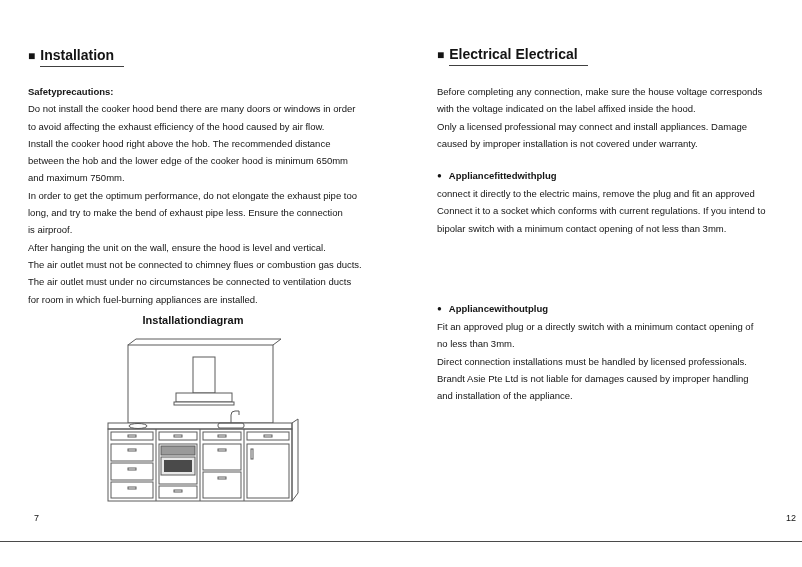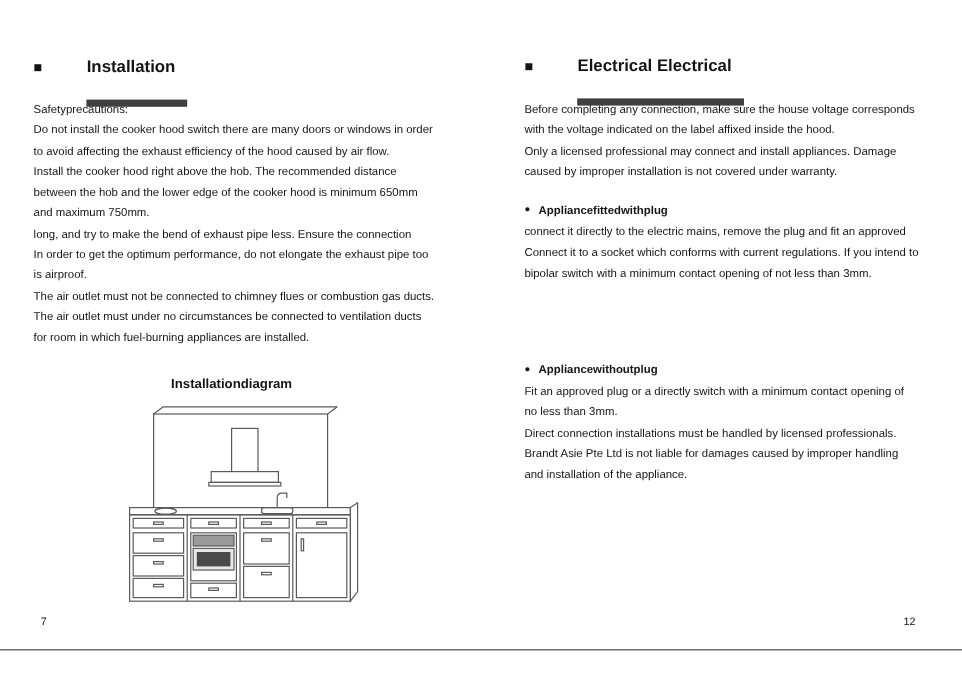--- a/index.html
+++ b/index.html
@@ -8,29 +8,29 @@
     position:relative;
     background:#ffffff;
     font-family:"Liberation Sans", sans-serif;
     color:#141414;
     overflow:hidden;
   }
   .abs { position:absolute; }
 
   .heading { font-size:14px; font-weight:bold; white-space:nowrap; }
   .heading .sq { font-size:12px; margin-right:5px; }
-  .heading .htext { border-bottom:6px solid #404040; padding-right:10px; padding-bottom:20px;margin-left:32px; }
+  .heading .htext { border-bottom:1px solid #404040; padding-right:10px; padding-bottom:3px; }
 
   .textblock .line {
     font-size:9.5px;
     line-height:17.3px;
     height:17.3px;
     white-space:nowrap;
   }
-  .bold { font-weight:normal; }
+  .bold { font-weight:bold; }
 
   .bullet-row { font-size:9.5px; font-weight:bold; line-height:18px; height:18px; white-space:nowrap; }
   .bullet-row .dot { font-size:8px; margin-right:7px; position:relative; top:-1px; }
 
   .diagram-title { font-size:11px; font-weight:bold; width:330px; text-align:center; }
 
   .pageno { font-size:9px; }
 
   .bottom-rule { border-top:1px solid #4a4a4a; width:802px; height:0; }
 
@@ -39,28 +39,29 @@
 </style>
 </head>
 <body>
 
 <div class="abs heading" style="left:28px; top:47px;">
   <span class="sq">■</span><span class="htext">Installation</span>
 </div>
 
 <div class="abs textblock" style="left:28px; top:83px;">
   <div class="line bold">Safetyprecautions:</div>
-  <div class="line">Do not install the cooker hood switch there are many doors or windows in order</div>
+  <div class="line">Do not install the cooker hood bend there are many doors or windows in order</div>
   <div class="line">to avoid affecting the exhaust efficiency of the hood caused by air flow.</div>
   <div class="line">Install the cooker hood right above the hob. The recommended distance</div>
   <div class="line">between the hob and the lower edge of the cooker hood is minimum 650mm</div>
   <div class="line">and maximum 750mm.</div>
+  <div class="line">In order to get the optimum performance, do not elongate the exhaust pipe too</div>
   <div class="line">long, and try to make the bend of exhaust pipe less. Ensure the connection</div>
-  <div class="line">In order to get the optimum performance, do not elongate the exhaust pipe too</div>
   <div class="line">is airproof.</div>
+  <div class="line">After hanging the unit on the wall, ensure the hood is level and vertical.</div>
   <div class="line">The air outlet must not be connected to chimney flues or combustion gas ducts.</div>
   <div class="line">The air outlet must under no circumstances be connected to ventilation ducts</div>
   <div class="line">for room in which fuel-burning appliances are installed.</div>
 </div>
 
 <div class="abs diagram-title" style="left:28px; top:314px;">Installationdiagram</div>
 
 <svg class="abs" style="left:98px; top:333px;" width="206" height="174" viewBox="0 0 206 174">
   <g>
     <rect class="ln" x="30" y="12" width="145" height="78"></rect>
@@ -153,15 +154,15 @@
   </div>
   <div class="textblock">
     <div class="line">Fit an approved plug or a directly switch with a minimum contact opening of</div>
     <div class="line">no less than 3mm.</div>
     <div class="line">Direct connection installations must be handled by licensed professionals.</div>
     <div class="line">Brandt Asie Pte Ltd is not liable for damages caused by improper handling</div>
     <div class="line">and installation of the appliance.</div>
   </div>
 </div>
 
-<div class="abs pageno" style="left:753px; top:513px;">12</div>
+<div class="abs pageno" style="left:786px; top:513px;">12</div>
 
 <div class="abs bottom-rule" style="left:0; top:541px;"></div>
 
 </body></html>

